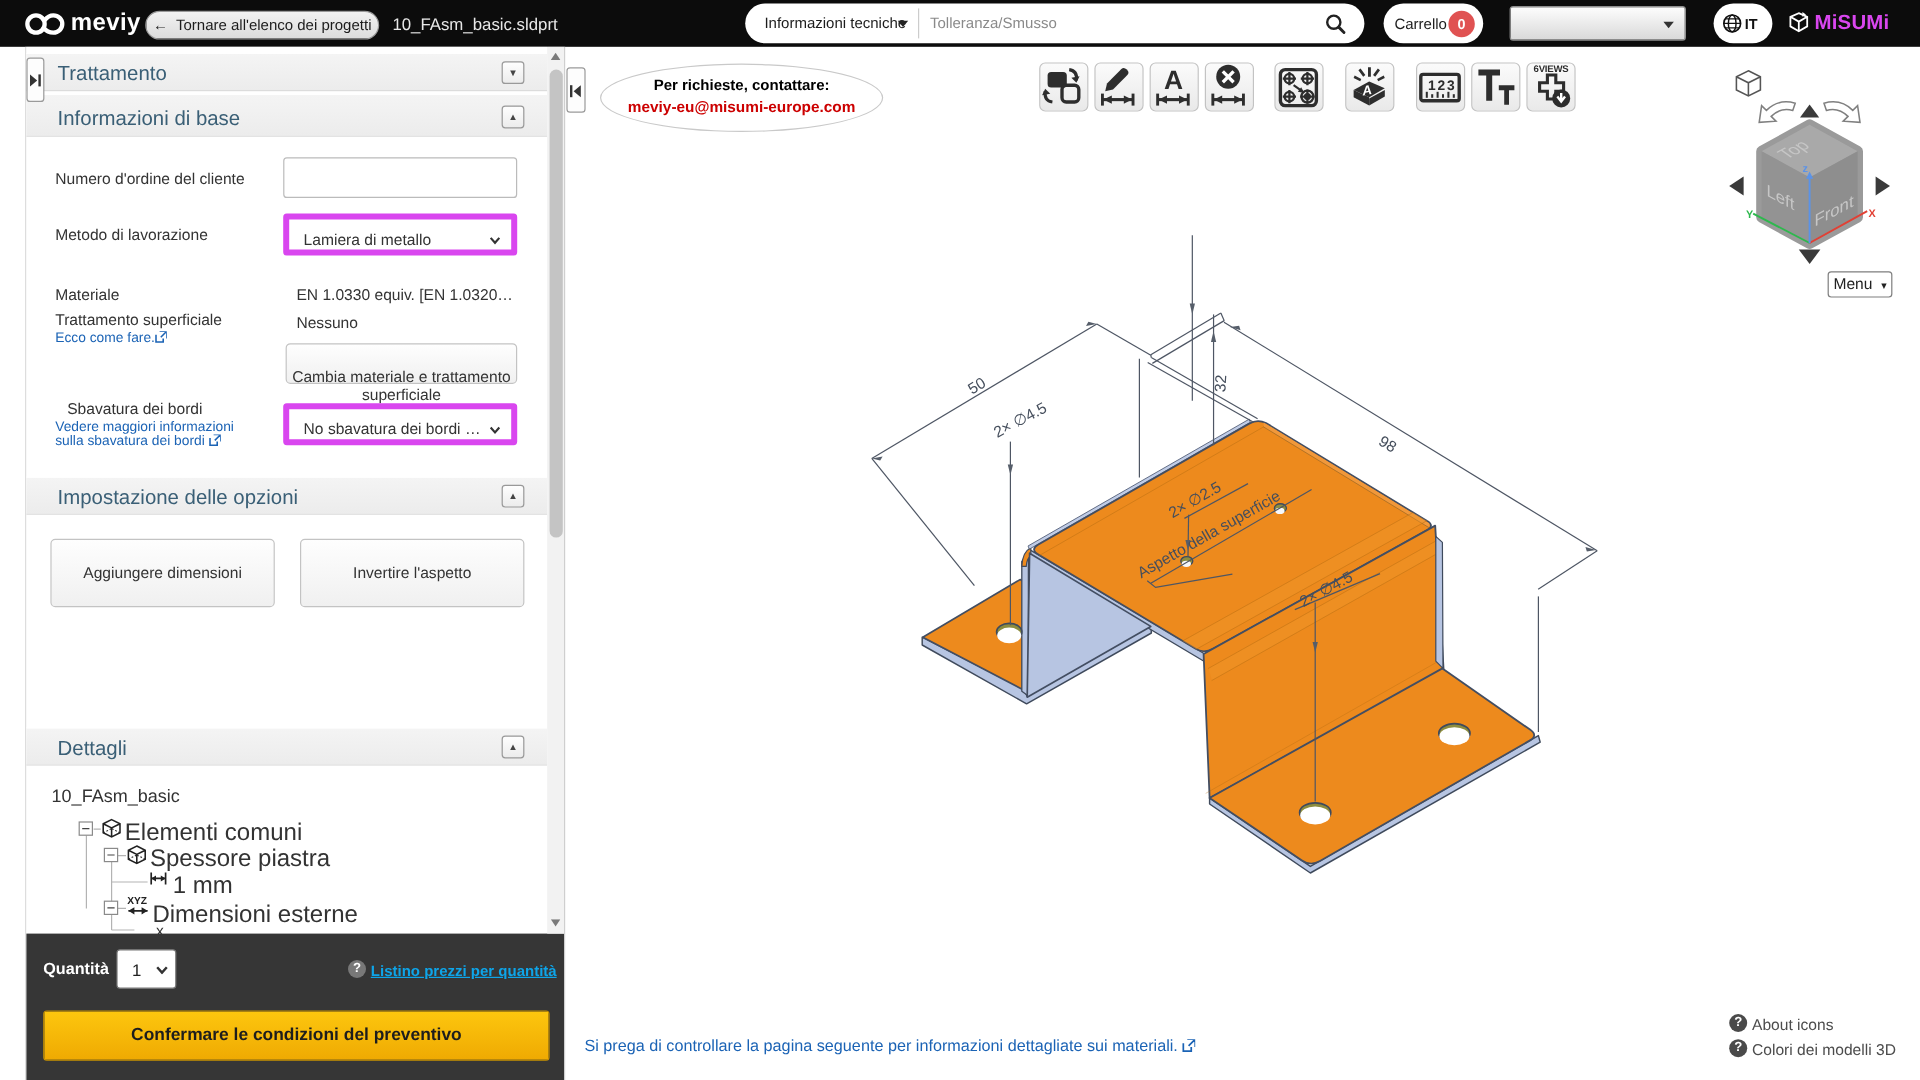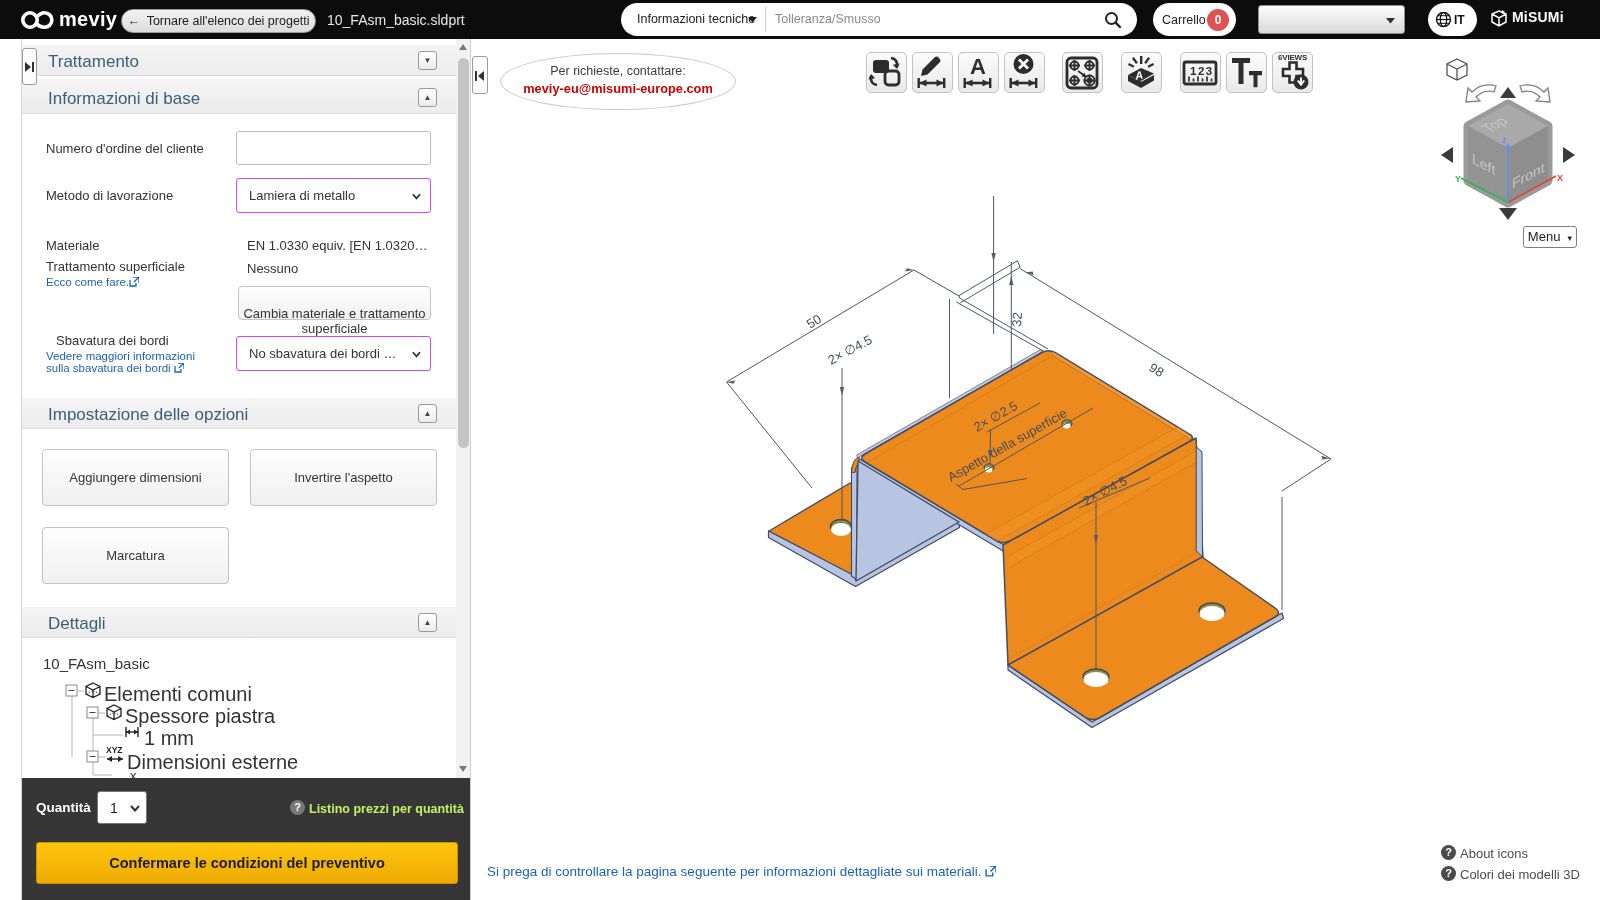--- a/index.html
+++ b/index.html
@@ -15,58 +15,58 @@
 #searchwrap { position:absolute; left:621px; top:3px; width:516px; height:33px; background:#fff; border-radius:17px; }
 #searchsel { position:absolute; left:16px; top:9px; font-size:12.5px; color:#1c1c1c; }
 #searchdiv { position:absolute; left:144px; top:4px; width:1px; height:25px; background:#ccc; }
 #searchph { position:absolute; left:154px; top:9px; font-size:12.5px; color:#8a8a8a; }
 #cartpill { position:absolute; left:1153px; top:3px; width:83px; height:33px; background:#fff; border-radius:17px; }
 #cartpill span.t { position:absolute; left:9px; top:10px; font-size:12.5px; color:#1c1c1c; }
 #cartbadge { position:absolute; left:54px; top:6px; width:22px; height:22px; border-radius:11px; background:#e05252; color:#fff; font-size:12px; font-weight:bold; text-align:center; line-height:22px; }
 #topsel { position:absolute; left:1258px; top:5px; width:147px; height:29px; background:linear-gradient(#fdfdfd,#d9d9d9); border:1px solid #8f8f8f; border-radius:3px; }
 #itpill { position:absolute; left:1428px; top:3px; width:49px; height:33px; background:#fff; border-radius:17px; }
 #itpill span { position:absolute; left:26px; top:10px; font-size:12px; font-weight:bold; color:#111; }
-#misumi { position:absolute; left:1512px; top:9px; color:#ffffff; font-size:14px; font-weight:bold; letter-spacing:0.2px; }
+#misumi { position:absolute; left:1512px; top:9px; color:#d946ef; font-size:17px; font-weight:bold; letter-spacing:0.2px; }
 
 
 #railbtn { position:absolute; left:22px; top:48px; z-index:6; width:15px; height:37px; background:#fdfdfd; border:1px solid #9a9a9a; border-radius:3px; }
 #panelborder { position:absolute; left:21px; top:39px; width:1px; height:861px; background:#d5d5d5; }
 
 
 #panel { position:absolute; left:22px; top:39px; width:434px; height:861px; background:#fff; }
 .sechdr { position:absolute; left:0; width:434px; background:linear-gradient(#f4f4f4,#ececec); border-bottom:1px solid #dcdcdc; border-top:1px solid #fff; }
 .sechdr .t { position:absolute; left:26px; color:#3a5f76; font-size:17px; }
 .secbtn { position:absolute; right:19px; width:19px; height:19px; background:linear-gradient(#fefefe,#ececec); border:1px solid #999; border-radius:3px; color:#444; font-size:8px; text-align:center; line-height:18px; }
 .lbl { position:absolute; font-size:13px; color:#333; }
 .val { position:absolute; font-size:13px; color:#333; }
 .link { position:absolute; font-size:11.5px; color:#1b63b5; }
 .inp { position:absolute; left:214px; width:195px; height:34px; background:#fff; border:1px solid #bbb; border-radius:3px; }
-.sel { position:absolute; left:214px; width:195px; height:35px; background:#fff; border:1px solid #d946ef; border-radius:3px; font-size:13px; color:#333; }
+.sel { position:absolute; left:214px; width:195px; height:35px; background:#fff; border:5px solid #d946ef; border-radius:3px; font-size:13px; color:#333; }
 .sel .st { position:absolute; left:12px; top:9px; }
 .sel .chev { position:absolute; right:9px; top:13px; width:9px; height:9px; }
 .pbtn { position:absolute; background:linear-gradient(#fefefe,#f0f0f0); border:1px solid #c3c3c3; border-radius:4px; font-size:13px; color:#333; text-align:center; }
 
 
 #pfooter { position:absolute; left:22px; top:778px; width:448px; height:142px; background:#363636; }
 #qty { position:absolute; left:14px; top:22px; color:#fff; font-size:13.5px; font-weight:bold; }
 #qtysel { position:absolute; left:75px; top:13px; width:50px; height:33px; background:#fff; border-radius:3px; border:1px solid #777; }
 #qtysel .n { position:absolute; left:12px; top:8px; font-size:14px; color:#222; }
-#listino { position:absolute; left:287px; top:24px; white-space:nowrap; color:#bef264; font-size:12.5px; font-weight:bold; }
+#listino { position:absolute; left:287px; top:24px; white-space:nowrap; color:#0ea5e9; font-size:12.5px; font-weight:bold; text-decoration:underline; }
 #qmark { position:absolute; left:268px; top:22px; width:15px; height:15px; border-radius:8px; background:#787878; color:#fff; font-size:11px; font-weight:bold; text-align:center; line-height:15px; }
 #ybtn { position:absolute; left:14px; top:64px; width:422px; height:42px; background:linear-gradient(#fdc60e,#efaa02); border:1px solid #c89200; border-radius:3px; color:#1d1d1d; font-size:14.5px; font-weight:bold; text-align:center; line-height:40px; }
 
 
 #sbar { position:absolute; left:456px; top:39px; width:14px; height:739px; background:#f2f2f2; }
 #sthumb { position:absolute; left:1.5px; top:19px; width:11px; height:390px; background:#c4c4c4; border-radius:6px; }
 #canvasborder { position:absolute; left:470px; top:39px; width:1px; height:861px; background:#cfcfcf; }
 #cvbtn { position:absolute; left:472px; top:56px; width:16px; height:38px; background:#fdfdfd; border:1px solid #9a9a9a; border-radius:3px; }
 
 
 #oval { position:absolute; left:500px; top:53px; width:236px; height:57px; border:1px solid #c9c9c9; border-radius:50%; background:#fff; text-align:center; }
-#oval .l1 { margin-top:10px; font-size:12.5px; font-weight:normal; color:#404040; }
+#oval .l1 { margin-top:10px; font-size:12.5px; font-weight:bold; color:#000000; }
 #oval .l2 { margin-top:3px; font-size:12.8px; font-weight:bold; color:#cc0000; }
 .tbtn { position:absolute; top:52px; width:41px; height:41px; background:linear-gradient(#fbfbfb,#e9e9e9); border:1px solid #c3c3c3; border-radius:5px; }
 #menu { position:absolute; left:1523px; top:226px; width:54px; height:22px; background:#fff; border:1px solid #7e7e7e; border-radius:3px; font-size:13px; color:#222; text-align:center; line-height:20px; }
 #botlink { position:absolute; left:487px; top:864px; font-size:13.5px; color:#1b63b5; }
 .rlink { position:absolute; font-size:13px; color:#4c4c4c; }
 .rq { position:absolute; width:15px; height:15px; border-radius:8px; background:#4a4a4a; color:#fff; font-size:11px; font-weight:bold; text-align:center; line-height:15px; }
 .treetxt { position:absolute; font-size:20px; color:#333; }
 </style>
 </head>
 <body>
@@ -166,21 +166,20 @@
           <path d="M1 1 L5 5.5 L9 1" fill="none" stroke="#333" stroke-width="2"></path>
         </svg>
       </div>
 
     <div class="sechdr" style="top:358px;height:32px;">
         <span class="t" style="top:7px;">Impostazione delle opzioni</span>
         <div class="secbtn" style="top:6px;">▲</div>
       </div>
     <div class="pbtn" style="left:20px;top:410px;width:187px;height:57px;line-height:55px;">Aggiungere dimensioni</div>
     <div class="pbtn" style="left:228px;top:410px;width:187px;height:57px;line-height:55px;">Invertire l'aspetto</div>
-    <div class="pbtn" style="left:20px;top:488px;width:187px;height:57px;line-height:55px;">Marcatura</div>
 
     <div class="sechdr" style="top:567px;height:32px;">
         <span class="t" style="top:7px;">Dettagli</span>
         <div class="secbtn" style="top:6px;">▲</div>
       </div>
     <div class="treetxt" style="left:21px;top:616px;font-size:15px;">10_FAsm_basic</div>
 
     <svg class="abs" style="left:0px;top:600px" width="434" height="178" id="treesvg">
       <g stroke="#b3b3b3" stroke-width="1" fill="none">
         <line x1="50" y1="57" x2="50" y2="118"></line>

